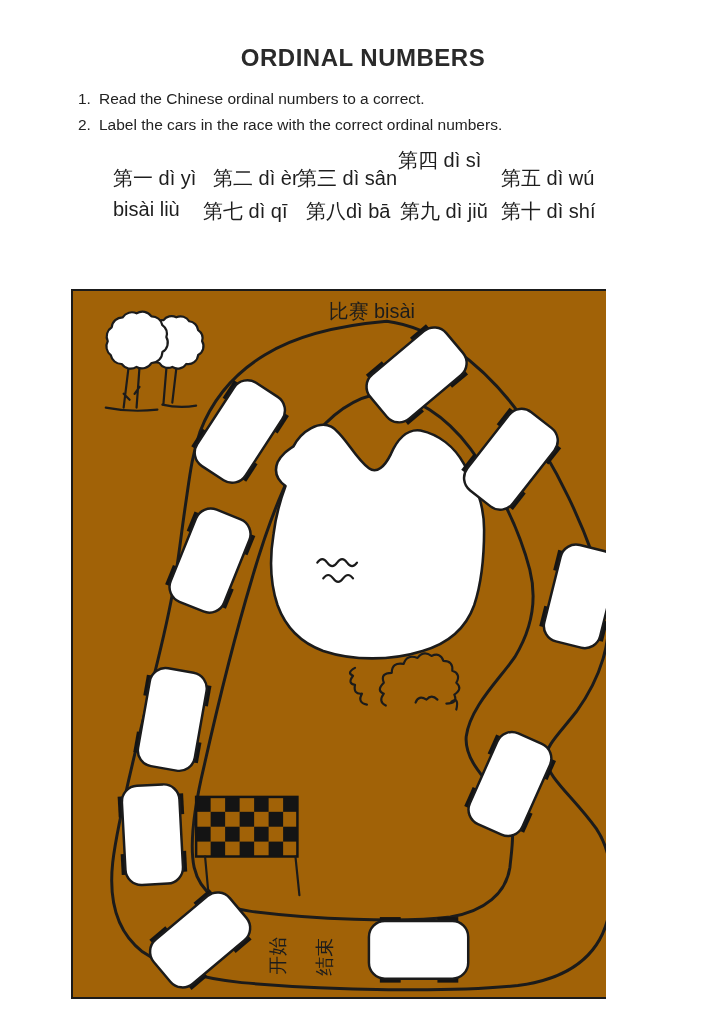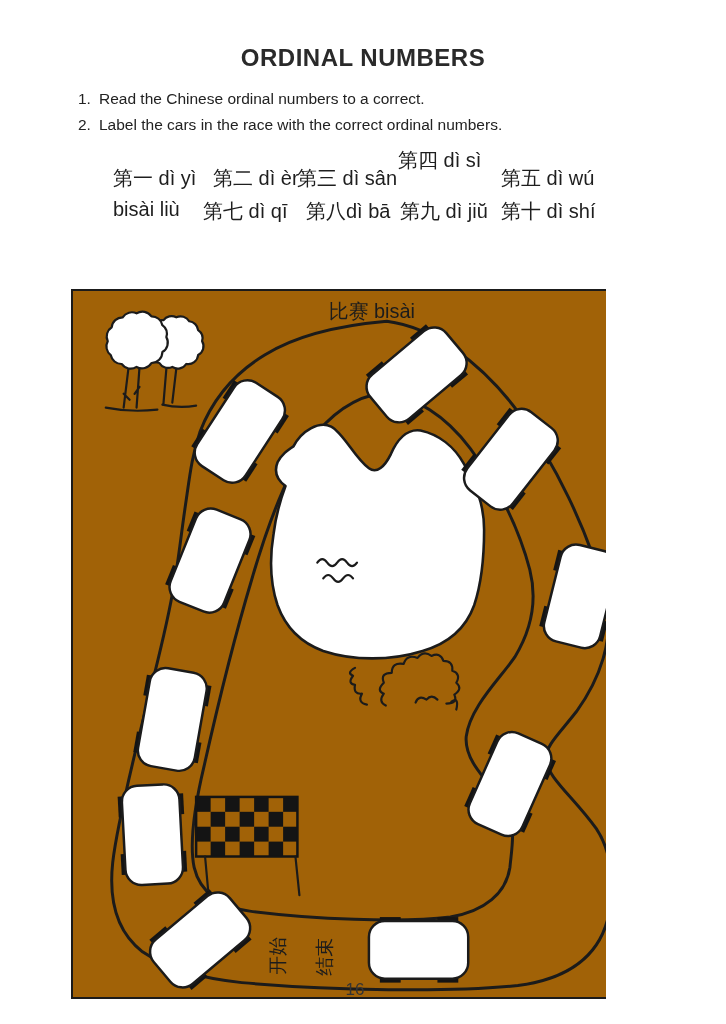--- a/index.html
+++ b/index.html
@@ -149,15 +149,14 @@
       <use href="#car" transform="translate(440,496) rotate(24)"></use>
       <use href="#car" transform="translate(348,663) rotate(90)"></use>
       <use href="#car" transform="translate(128,653) rotate(50)"></use>
       <use href="#car" transform="translate(80,547) rotate(-3)"></use>
       <use href="#car" transform="translate(100,431) rotate(10)"></use>
       <use href="#car" transform="translate(138,271) rotate(22)"></use>
       <use href="#car" transform="translate(168,141) rotate(33)"></use>
     </svg>
   </div>
 
-  <div class="pagenum">16</div>
 
 </div>
 
 </body></html>

